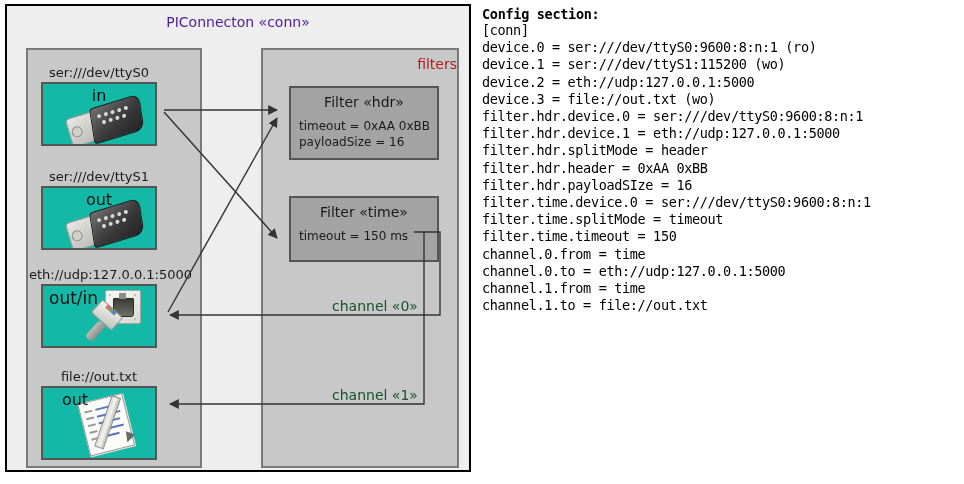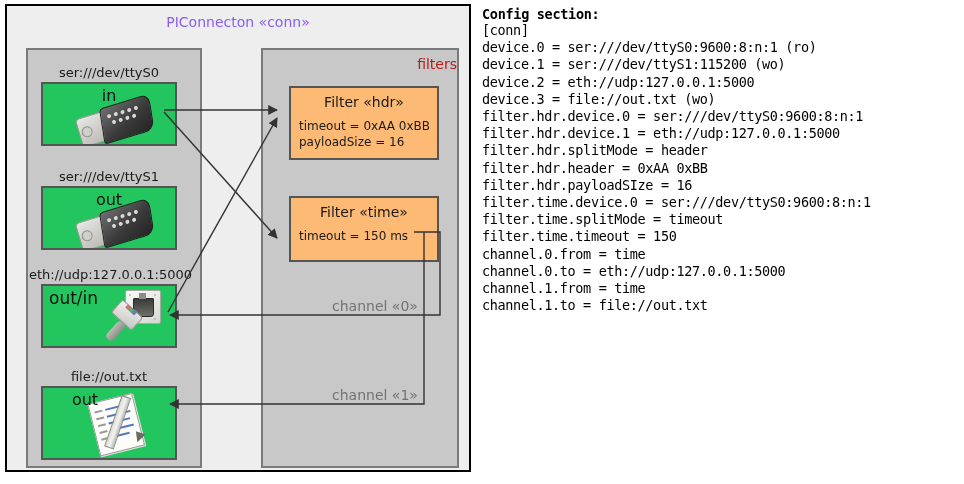--- a/index.html
+++ b/index.html
@@ -31,21 +31,21 @@
     border: 2px solid #000000;
     box-sizing: border-box;
   }
   .outer-title {
     position: absolute;
     left: 0;
     top: 8px;
     width: 100%;
     text-align: center;
     font-size: 14px;
-    color: #8b5cf6;
+    color: #4c1d95;
   }
 
   
   .panel {
     position: absolute;
     background: #c8c8c8;
     border: 2px solid #7a7a7a;
     box-sizing: border-box;
   }
   .panel-devices {
@@ -67,39 +67,39 @@
     width: 100%;
     text-align: right;
     font-size: 14px;
     color: #b91c1c;
   }
 
   
   .device {
     position: absolute;
     left: 13px;
-    width: 136px;
+    width: 116px;
   }
   .device-label {
     text-align: center;
     font-size: 13px;
     color: #1a1a1a;
     height: 18px;
     line-height: 18px;
     white-space: nowrap;
   }
   .device-label.wide {
     position: absolute;
     left: -12px;
     width: 160px;
     top: 0;
   }
   .device-box {
     position: relative;
-    background: #22c55e;
+    background: #14b8a6;
     border: 2px solid #555555;
     box-sizing: border-box;
     height: 64px;
     overflow: hidden;
   }
   .device-dir {
     position: absolute;
     top: 2px;
     left: 0;
     width: 100%;
@@ -297,21 +297,21 @@
     border-right: 5px solid transparent;
     border-top: 10px solid #6b6b66;
     transform: rotate(33deg);
   }
 
   
   .filter-box {
     position: absolute;
     left: 26px;
     width: 150px;
-    background: #fdba74;
+    background: #a3a3a3;
     border: 2px solid #555555;
     box-sizing: border-box;
   }
   .filter-title {
     text-align: center;
     font-size: 14px;
     color: #1a1a1a;
     padding: 6px 0 4px 0;
   }
   .filter-attrs {
@@ -319,21 +319,21 @@
     color: #1a1a1a;
     padding: 4px 8px 8px 8px;
     line-height: 16px;
   }
   .filter-attrs div { white-space: nowrap; }
 
   
   .channel-label {
     position: absolute;
     font-size: 14px;
-    color: #737373;
+    color: #14532d;
     white-space: nowrap;
   }
 
   
   #wires {
     position: absolute;
     left: 0;
     top: 0;
     width: 964px;
     height: 484px;

